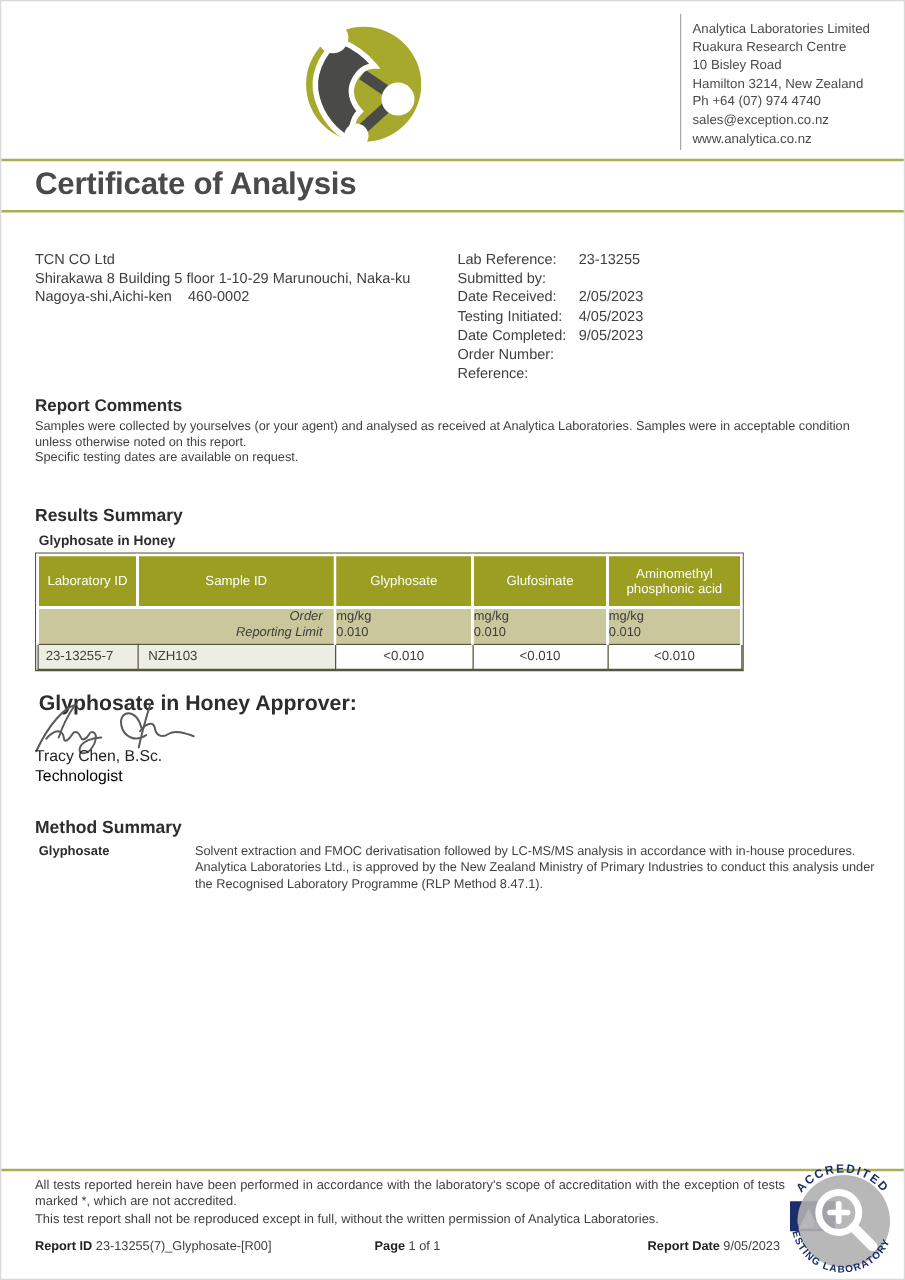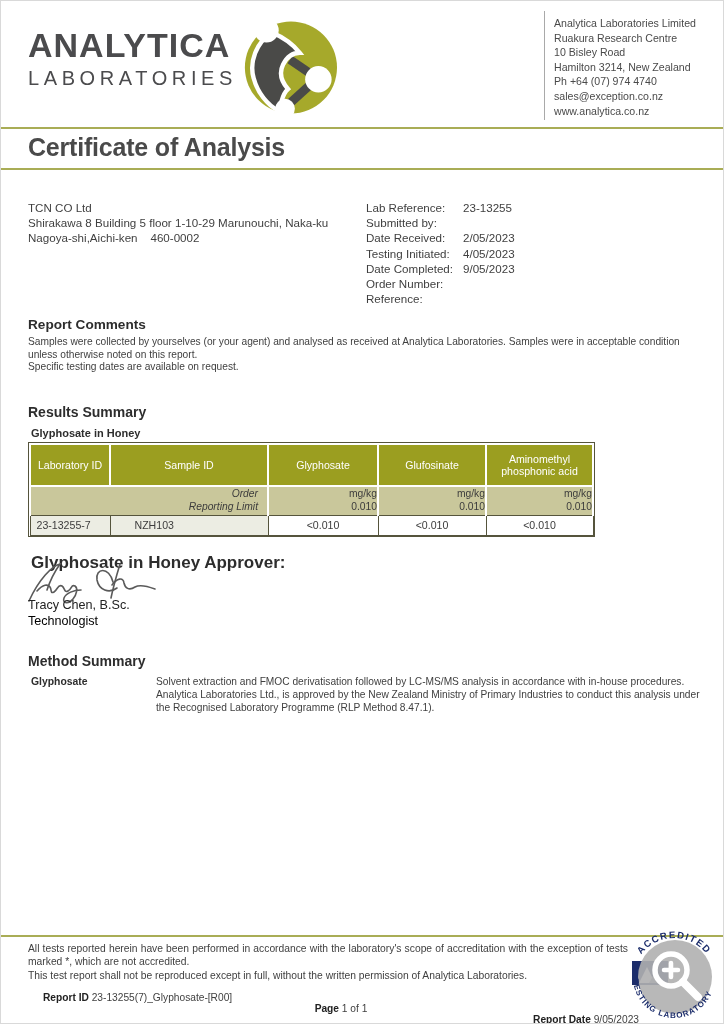--- a/index.html
+++ b/index.html
@@ -33,55 +33,51 @@
   .comments-body { position:absolute; left:27px; top:335px; width:672px; font-size:10.2px; line-height:12.6px; color:#3f3f3f; }
   .h-results { top:403px; font-size:14px; }
   .h-analyte-group { position:absolute; left:30px; top:426px; font-size:11px; font-weight:700; color:#2d2d2d; }
   
   .tablewrap { position:absolute; left:27px; top:441px; border:1px solid #55543c; }
   table { border-collapse:collapse; table-layout:fixed; width:563px; }
   th, td { font-size:10.6px; overflow:hidden; }
   thead th { background:#9b9e20; color:#fff; font-weight:400; height:42px; text-align:center; border:2px solid #fff; }
   .units-row td { background:#c9c79b; height:29px; border-left:2px solid #fff; border-right:2px solid #fff; border-top:2px solid #fff; border-bottom:1px solid #55543c; color:#3c3c3c; }
   .units-label { text-align:right; font-style:italic; padding-right:9px; font-size:10.3px; }
-  .units-val { text-align:right; font-size:10.3px;padding-left:10px; }
+  .units-val { text-align:left; font-size:10.3px; }
   .blk { display:block; line-height:12.4px; }
   .data-row td { height:20px; border:1px solid #55543c; background:#fff; }
   .cell-labid { background:#ecede3 !important; padding-left:6px; text-align:left; }
-  .cell-sampleid { background:#ecede3 !important; padding-left:24px; text-align:left; }
+  .cell-sampleid { background:#ecede3 !important; padding-left:8px; text-align:left; }
   .cell-val { text-align:center; }
   
   .h-approver { position:absolute; left:30px; top:552px; font-size:17px; font-weight:700; color:#2d2d2d; }
   .signature { position:absolute; left:24px; top:557px; }
   .approver-name { position:absolute; left:27px; top:597px; font-size:12.6px; color:#222; }
   .approver-role { position:absolute; left:27px; top:613px; font-size:12.6px; color:#000000; }
   
   .h-method { top:652px; font-size:14px; }
   .method-analyte { position:absolute; left:30px; top:675px; font-size:10.4px; font-weight:700; color:#2d2d2d; }
   .method-desc { position:absolute; left:155px; top:674px; width:556px; font-size:10.2px; line-height:13px; color:#3f3f3f; }
   
   .rule-footer { top:934px; }
   .disclaimer { position:absolute; left:27px; top:941px; width:600px; font-size:10.3px; line-height:13.4px; color:#3f3f3f; }
   .disclaimer .just { text-align:justify; }
-  .idrow { position:absolute; left:42px; top:991px; width:596px; display:flex; font-size:10.2px; color:#3f3f3f;flex-direction:column; }
+  .idrow { position:absolute; left:27px; top:991px; width:596px; display:flex; font-size:10.2px; color:#3f3f3f; }
   .idrow b { font-weight:700; color:#222; }
   .id-left { flex:1; text-align:left; }
   .id-mid { flex:1; text-align:center; }
   .id-right { flex:1; text-align:right; }
   .badge { position:absolute; left:625px; top:926px; }
 </style>
 </head>
 <body>
 
 <div class="page">
 
-  <div class="logo-text">
-    <div class="logo-line1">ANALYTICA</div>
-    <div class="logo-line2">LABORATORIES</div>
-  </div>
 
   <svg class="logo-mark" width="98" height="103" viewBox="0 0 100 104">
     <circle cx="53" cy="52" r="47" fill="#a6a92b"></circle>
     <line x1="52" y1="44" x2="80" y2="63" stroke="#4a4a48" stroke-width="9"></line>
     <line x1="80" y1="63" x2="48" y2="92" stroke="#4a4a48" stroke-width="9"></line>
     <path d="M33,16 C18,27 10,46 15,63 C19,78 29,90 40,96 C45,86 43,80 50,74 C43,66 41,57 45,49 C49,41 55,37 62,37 C55,28 45,21 33,16 Z" fill="#4a4a48" stroke="#ffffff" stroke-width="4.5"></path>
     <circle cx="28" cy="14" r="12.5" fill="#ffffff"></circle>
     <circle cx="81" cy="64" r="13.5" fill="#ffffff"></circle>
     <circle cx="47" cy="94" r="10" fill="#ffffff"></circle>
   </svg>

